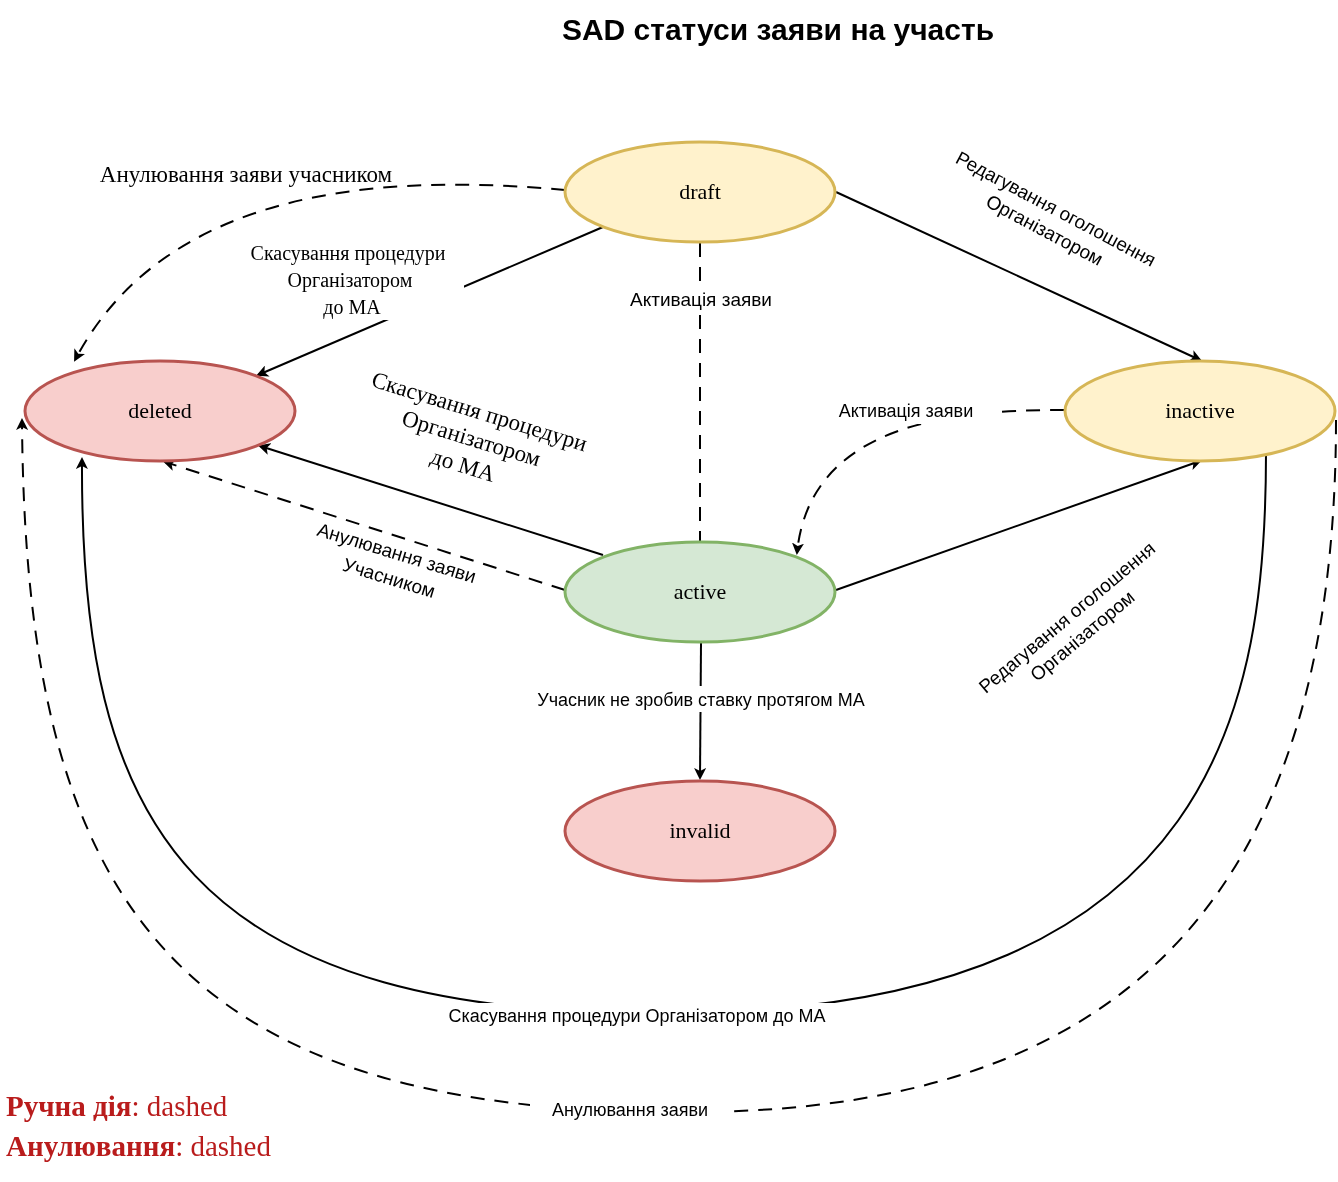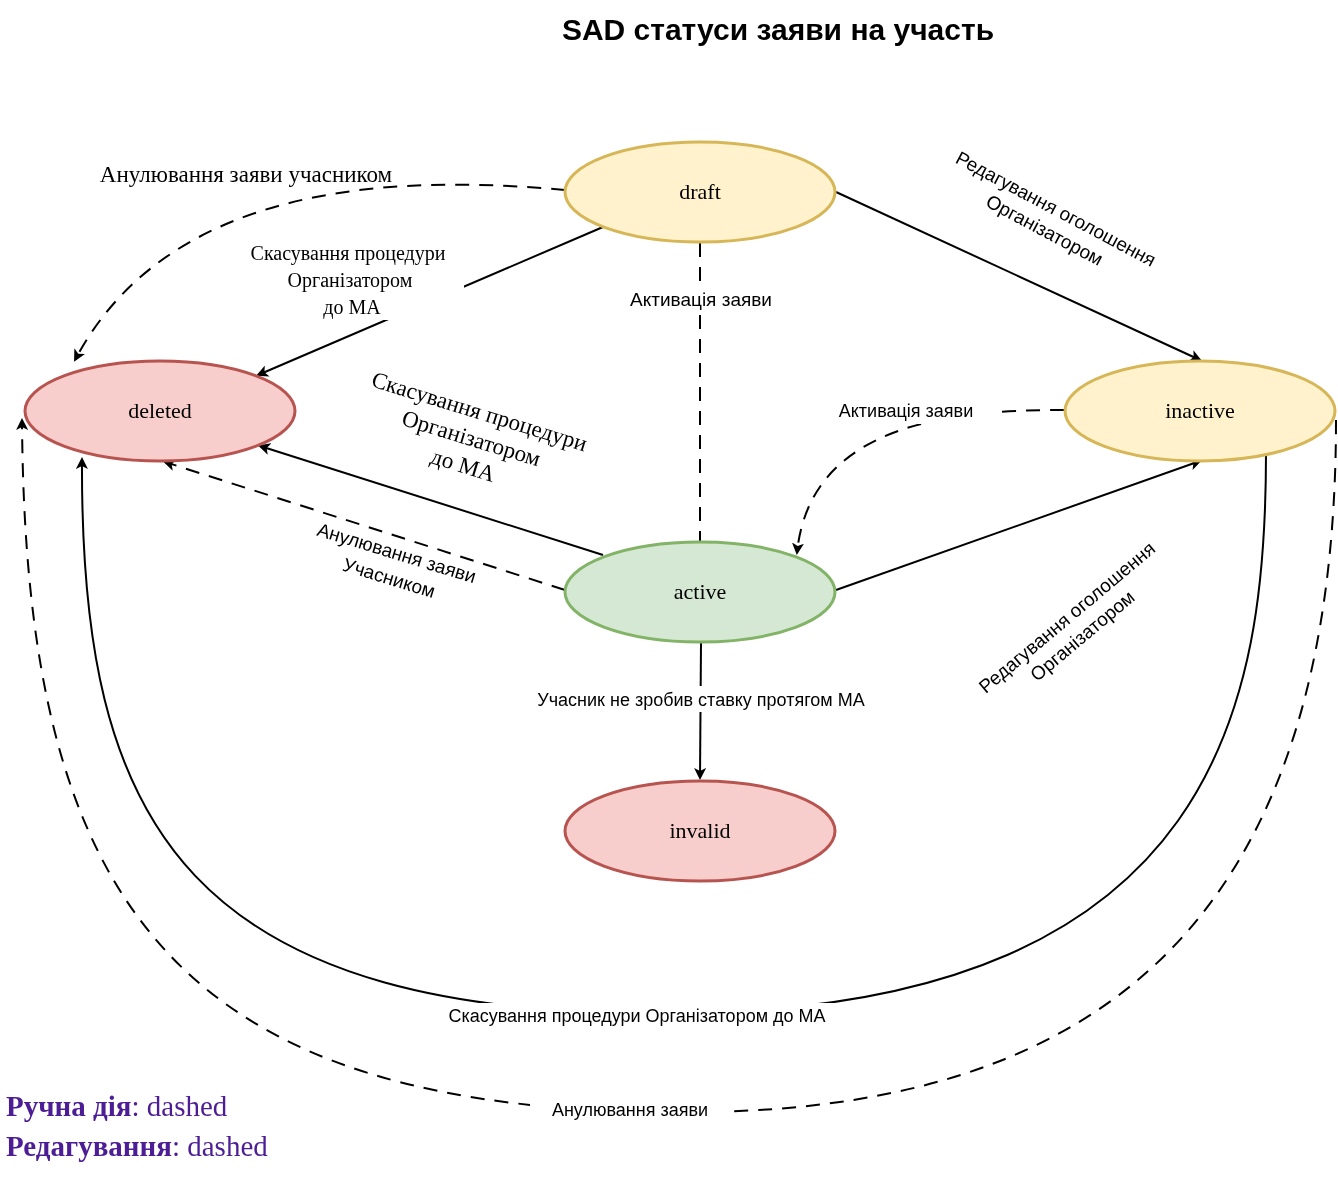--- a/index.html
+++ b/index.html
@@ -6,21 +6,21 @@
   body { width: 1338px; height: 1182px; position: relative; overflow: hidden; }
   #diagram { position: absolute; left: 0; top: 0; }
   .title { font-family: "Liberation Sans", sans-serif; font-weight: bold; font-size: 30px; fill: #000; }
   .node-label { font-family: "Liberation Serif", serif; font-size: 22px; fill: #000; }
   .lbl-sans { font-family: "Liberation Sans", sans-serif; font-size: 19px; fill: #000; }
   .lbl-sans-sm { font-family: "Liberation Sans", sans-serif; font-size: 18px; fill: #000; }
   .lbl-serif { font-family: "Liberation Serif", serif; font-size: 20px; fill: #000; }
   .lbl-serif-lg { font-family: "Liberation Serif", serif; font-size: 23px; fill: #000; }
   .edge { fill: none; stroke: #000; stroke-width: 2; }
   .dashed { stroke-dasharray: 14 10; }
-  .legend { position: absolute; left: 6px; font-family: "Liberation Serif", serif; font-size: 29px; color: #4c1d95; line-height: 40px; }
+  .legend { position: absolute; left: 6px; font-family: "Liberation Serif", serif; font-size: 29px; color: #b91c1c; line-height: 40px; }
   .legend b { font-weight: bold; }
 </style>
 </head>
 <body>
 
 <svg id="diagram" width="1338" height="1182" viewBox="0 0 1338 1182">
   <defs>
     <marker id="arr" markerWidth="12" markerHeight="12" refX="10" refY="6" orient="auto" markerUnits="userSpaceOnUse">
       <path d="M0,0 L12,6 L0,12 L3,6 Z" fill="#000"></path>
     </marker>
@@ -124,14 +124,14 @@
   <g>
     <rect x="530" y="1098" width="200" height="24" fill="#fff"></rect>
     <text class="lbl-sans-sm" x="630" y="1116" text-anchor="middle">Анулювання заяви</text>
   </g>
 </svg>
 
 <div class="legend" style="top:1086px;">
   <b>Ручна дія</b><span>: dashed</span>
 </div>
 <div class="legend" style="top:1126px;">
-  <b>Редагування</b><span>: dashed</span>
+  <b>Анулювання</b><span>: dashed</span>
 </div>
 
 </body></html>

